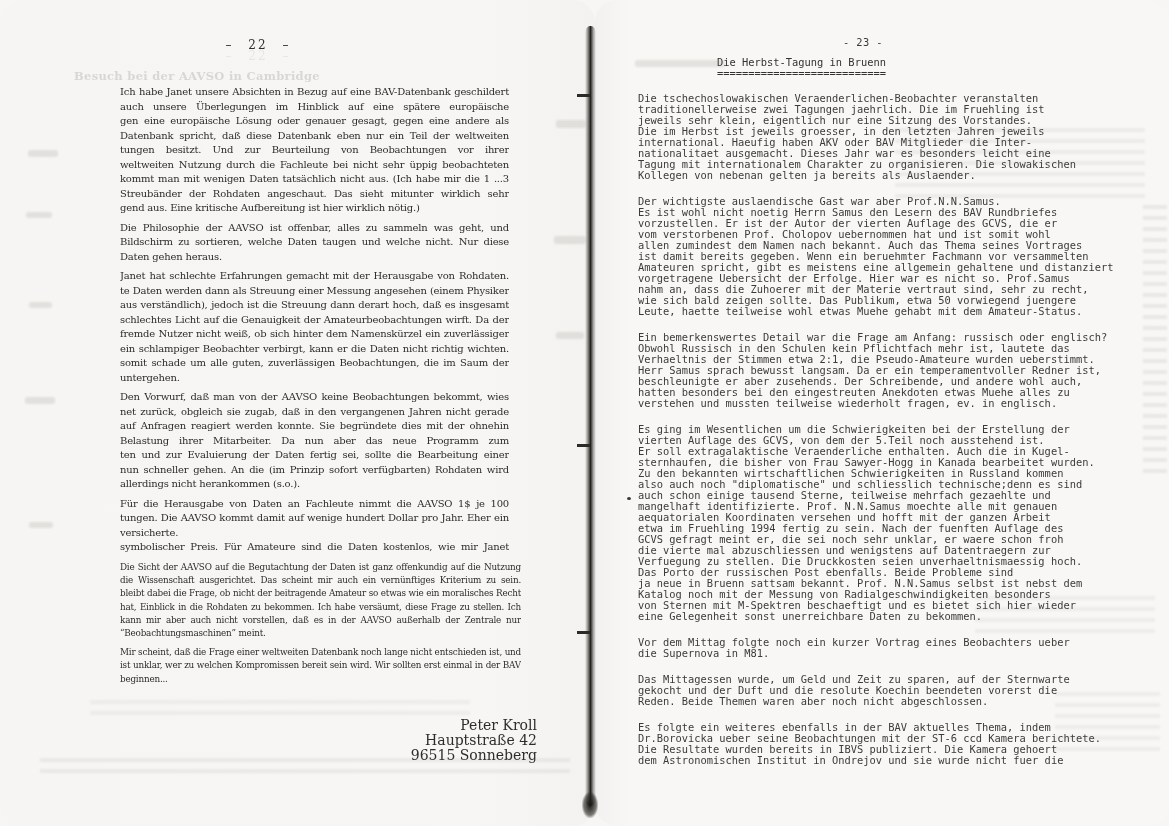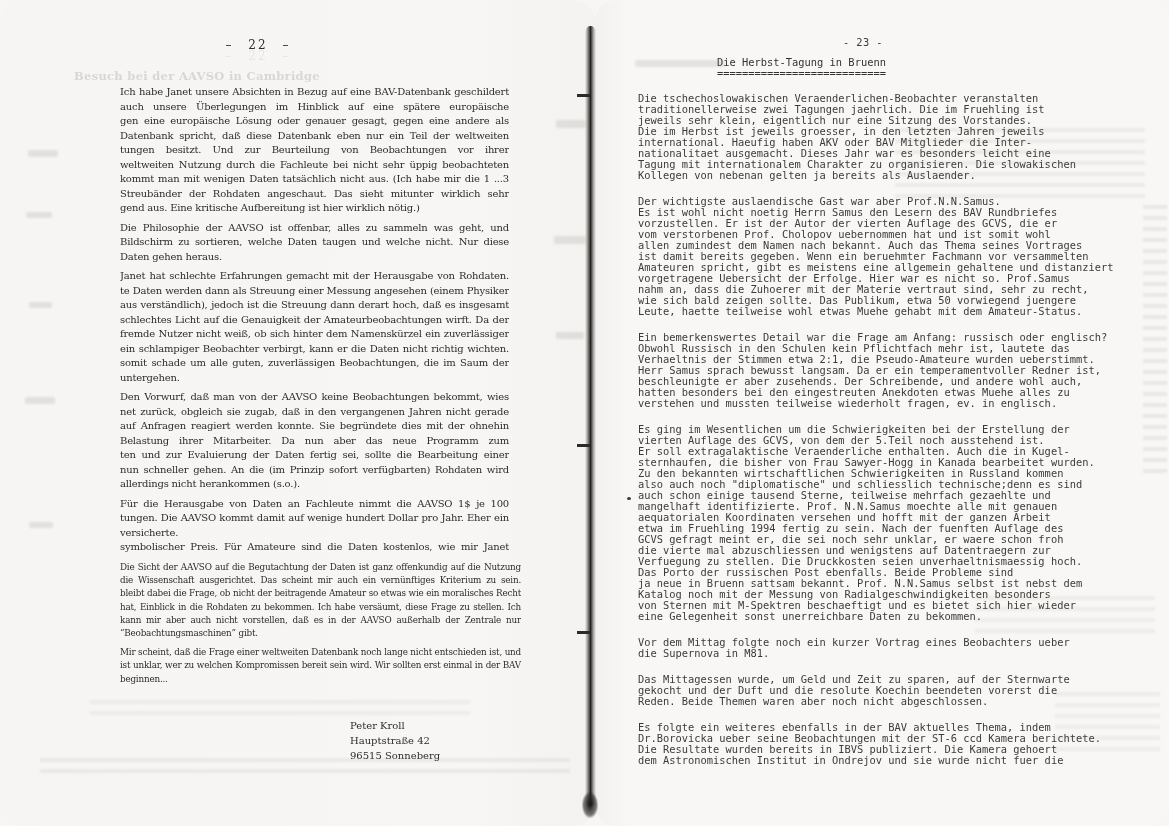--- a/index.html
+++ b/index.html
@@ -18,22 +18,22 @@
     color:rgba(70,68,64,.17);filter:blur(.35px);letter-spacing:.3px;text-align:right;}
   .left-col{position:absolute;left:73px;top:85px;width:436px;color:#2e2c29;}
   .para{margin:0 0 5px 0;}
   .para.body{font-size:10px;letter-spacing:-0.2px;}
   .para.body .tl{line-height:14.5px;height:14.5px;}
   .para.small{font-size:8.8px;letter-spacing:-0.2px;width:448px;}
   .para.small .tl{line-height:13.4px;height:13.4px;}
   .para.small.first{margin-top:6px;}
   .tl{text-align:justify;text-align-last:justify;white-space:normal;overflow:hidden;margin-left:47px;}
   .tl.last{text-align-last:left;}
-  .signature{position:absolute;left:350px;top:718px;width:187px;text-align:left;
-    font-size:10px;line-height:15px;color:#2e2c29;}
+  .signature{position:absolute;left:350px;top:718px;width:187px;text-align:right;
+    font-size:14px;line-height:15px;color:#2e2c29;}
 
   
   .p23-header{position:absolute;left:248px;top:36px;font-family:"DejaVu Sans Mono",monospace;
     font-size:10.4px;color:#3d3b37;letter-spacing:.4px;}
   .p23-title{position:absolute;left:122px;top:56px;font-family:"DejaVu Sans Mono",monospace;
     font-size:10.4px;color:#34322e;}
   .p23-underline{position:absolute;left:122px;top:67px;font-family:"DejaVu Sans Mono",monospace;
     font-size:10.4px;color:#34322e;}
   .right-col{position:absolute;left:43px;top:93px;width:512px;
     font-family:"DejaVu Sans Mono",monospace;font-size:10.4px;color:#3d3b37;}
@@ -105,21 +105,21 @@
           <div class="tl">tungen. Die AAVSO kommt damit auf wenige hundert Dollar pro Jahr. Eher ein</div>
           <div class="tl last">versicherte.</div>
           <div class="tl">symbolischer Preis. Für Amateure sind die Daten kostenlos, wie mir Janet erneut</div>
         </div>
         <div class="para small first">
           <div class="tl">Die Sicht der AAVSO auf die Begutachtung der Daten ist ganz offenkundig auf die Nutzung durch</div>
           <div class="tl">die Wissenschaft ausgerichtet. Das scheint mir auch ein vernünftiges Kriterium zu sein. Offen</div>
           <div class="tl">bleibt dabei die Frage, ob nicht der beitragende Amateur so etwas wie ein moralisches Recht</div>
           <div class="tl">hat, Einblick in die Rohdaten zu bekommen. Ich habe versäumt, diese Frage zu stellen. Ich</div>
           <div class="tl">kann mir aber auch nicht vorstellen, daß es in der AAVSO außerhalb der Zentrale nur zuliefernde</div>
-          <div class="tl last">“Beobachtungsmaschinen” gibt.</div>
+          <div class="tl last">“Beobachtungsmaschinen” meint.</div>
         </div>
         <div class="para small">
           <div class="tl">Mir scheint, daß die Frage einer weltweiten Datenbank noch lange nicht entschieden ist, und es</div>
           <div class="tl">ist unklar, wer zu welchen Kompromissen bereit sein wird. Wir sollten erst einmal in der BAV</div>
           <div class="tl last">beginnen...</div>
         </div>
       </div>
 
     <div class="signature">
         <div>Peter Kroll</div>

